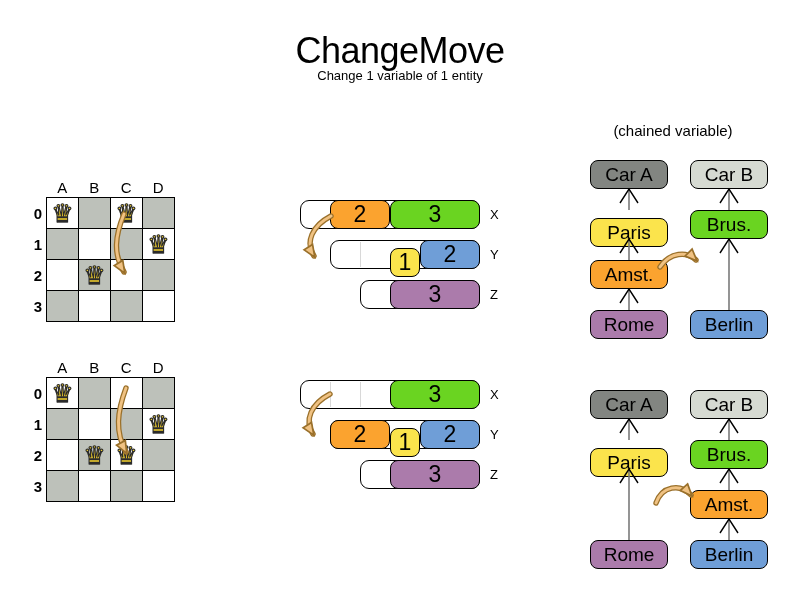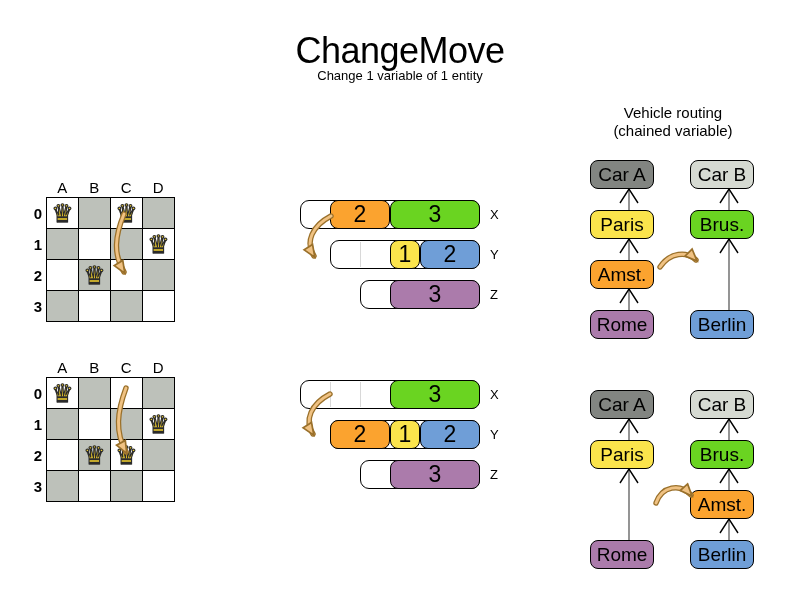--- a/index.html
+++ b/index.html
@@ -28,47 +28,46 @@
   .col-headers span{text-align:center;}
   .row-headers{display:grid;grid-template-rows:repeat(4,30px);gap:1px;font-size:15px;font-weight:bold;}
   .row-headers div{display:flex;align-items:center;justify-content:flex-end;}
 
   
   .crow{background:#fff;border:1.6px solid #000;border-radius:9px;box-sizing:border-box;height:29px;}
   .cblock{border:1.6px solid #000;border-radius:8px;box-sizing:border-box;height:29px;
           display:flex;align-items:center;justify-content:center;font-size:23px;}
   .c-orange{background:#fba32f;}
   .c-green{background:#6ad421;}
-  .c-yellow{background:#fbe44c;}
+  .c-yellow{background:#fbe44c;margin-top:8px;}
   .c-blue{background:#6f9ed7;}
   .c-purple{background:#ab7bab;}
   .divider{width:1px;background:#d8d8d8;}
   .clabel{font-size:13px;height:29px;display:flex;align-items:center;}
 
   
-  .vbox{width:64px;height:29px;box-sizing:border-box;border:1.6px solid #000;border-radius:8px;
+  .vbox{width:78px;height:29px;box-sizing:border-box;border:1.6px solid #000;border-radius:8px;
         display:flex;align-items:center;justify-content:center;font-size:19px;}
   .v-cara{background:#828581;}
   .v-carb{background:#d6dad2;}
 
   svg.overlay{position:absolute;left:0;top:0;pointer-events:none;}
   .chain-line{stroke:#7a7a7a;stroke-width:1.6;}
   .chain-head{stroke:#000;stroke-width:1.4;fill:none;}
   .tan-under{stroke:#9a702a;stroke-width:5.4;fill:none;stroke-linecap:round;}
   .tan-over{stroke:#f0c283;stroke-width:2.9;fill:none;stroke-linecap:round;}
 </style>
 </head>
 <body>
 
 <div class="canvas">
 
   <div class="abs page-title">ChangeMove</div>
   <div class="abs page-subtitle">Change 1 variable of 1 entity</div>
 
-  <div class="abs sec-title" style="left:592px;top:104px;width:162px;">Vehicle routing</div>
   <div class="abs sec-title" style="left:592px;top:122px;width:162px;">(chained variable)</div>
 
   <div class="abs col-headers" style="left:47px;top:179px;">
     <span>A</span>
     <span>B</span>
     <span>C</span>
     <span>D</span>
   </div>
   <div class="abs row-headers" style="left:26px;top:198px;width:16px;">
     <div>0</div>

